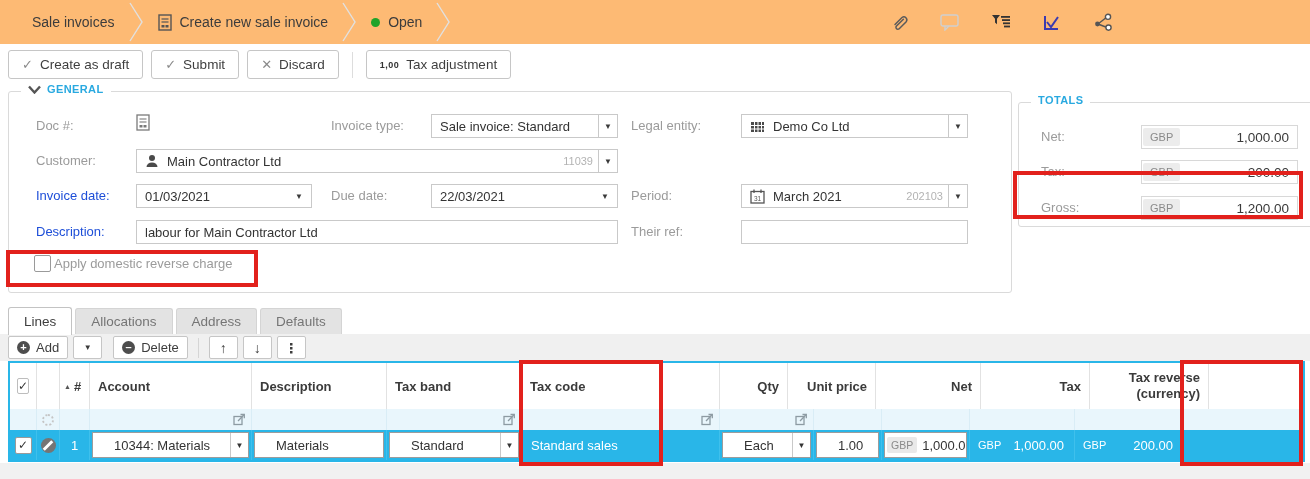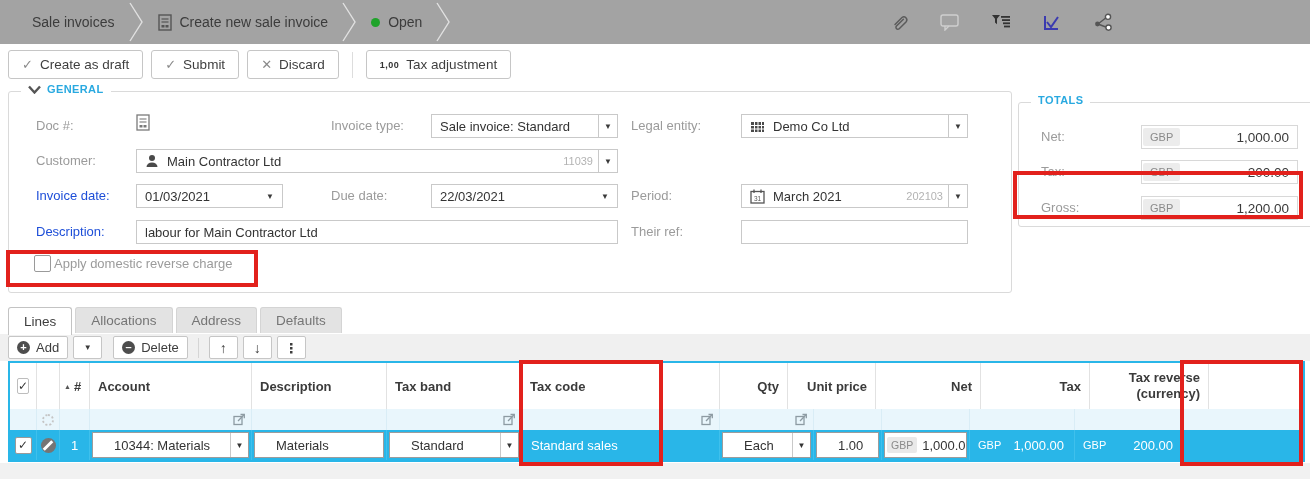--- a/index.html
+++ b/index.html
@@ -1,21 +1,21 @@
 <!DOCTYPE html>
 <html><head>
 <meta charset="utf-8">
 <style>
 *{margin:0;padding:0;box-sizing:border-box}
 html,body{background:#fff}
 body{width:1310px;height:479px;position:relative;overflow:hidden;
   font-family:"Liberation Sans","DejaVu Sans",sans-serif;font-size:13px;color:#444}
 
 
-.crumbbar{position:absolute;top:0;left:0;width:1310px;height:44px;display:flex;align-items:center;padding-left:18px;background:#a3a3a3}
+.crumbbar{position:absolute;top:0;left:0;width:1310px;height:44px;display:flex;align-items:center;padding-left:18px;background:#fdba74}
 .crumb{display:flex;align-items:center;gap:8px;font-size:14px;color:#3c3c3c;padding:0 14px;white-space:nowrap}
 .crumb-sep{height:40px;display:flex;align-items:center}
 .greendot{width:9px;height:9px;border-radius:50%;background:#1fa32a}
 .hdricons{position:absolute;top:0;left:888px;height:44px;display:flex;align-items:center;gap:29px}
 .hicon{width:22px;height:22px;display:flex;align-items:center;justify-content:center;cursor:pointer}
 
 
 .btnbar{position:absolute;top:50px;left:8px;display:flex;align-items:center;gap:8px}
 .btn{height:29px;background:#fff;border:1px solid #c6c6c6;border-radius:3px;display:flex;align-items:center;gap:7px;padding:0 13px;color:#3f3f3f;font-size:13.5px;cursor:pointer}
 .bic{color:#8a8a8a;font-size:13px}
@@ -40,21 +40,21 @@
 .gbp-badge{background:#ececec;color:#8a8a8a;font-size:11px;padding:3px 7px;margin:1px 0 1px 1px;border-radius:2px}
 .totval{flex:1;text-align:right;padding-right:8px;color:#3a3a3a;font-size:13.5px}
 
 
 .cb{width:17px;height:17px;background:#fff;border:1px solid #9a9a9a;border-radius:2px;display:flex;align-items:center;justify-content:center;color:#333;font-size:12px;font-weight:bold}
 
 
 .redbox{position:absolute;border:4px solid #e2211c;z-index:40;pointer-events:none;background:transparent}
 
 
-.tabs{position:absolute;top:307px;left:8px;display:flex;gap:3px;align-items:flex-start;z-index:2}
+.tabs{position:absolute;top:307px;left:8px;display:flex;gap:3px;align-items:center;z-index:2}
 .tab{height:26px;padding:0 15px;display:flex;align-items:center;background:#e3e3e3;border:1px solid #d4d4d4;border-bottom:none;border-radius:3px 3px 0 0;color:#757575;font-size:13.5px;cursor:pointer}
 .tab.active{background:#fff;border-color:#c3c3c3;color:#3e3e3e;height:28px;z-index:3}
 
 
 .gridbar{position:absolute;top:334px;left:0;width:1310px;height:27px;background:#f0f0f0;display:flex;align-items:center;gap:5px;padding-left:8px;z-index:1}
 .gbtn{height:23px;background:#fff;border:1px solid #c6c6c6;border-radius:2px;display:flex;align-items:center;gap:6px;padding:0 8px;color:#3d3d3d;font-size:13px;cursor:pointer}
 .gbtn.icononly{width:29px;justify-content:center;padding:0}
 .cicon{width:13px;height:13px;border-radius:50%;background:#4d4d4d;color:#fff;font-size:11px;line-height:12px;text-align:center;font-weight:bold}
 .gsep{width:1px;height:20px;background:#d5d5d5;margin:0 5px}
 .smallarrow{font-size:8px;color:#3a3a3a}
@@ -233,21 +233,21 @@
           <circle cx="7" cy="4" r="3" fill="#4a4a4a"></circle>
           <path d="M1.5 13 a5.5 4.5 0 0 1 11 0 z" fill="#4a4a4a"></path>
         </svg>
     </span>
     <span class="val">Main Contractor Ltd</span>
     <span class="code">11039</span>
     <span class="arrowseg">▼</span>
   </div>
 
   <span class="flabel blue" style="left:27px;top:96px">Invoice date:</span>
-  <div class="fld" style="left:127px;top:92px;width:147px">
+  <div class="fld" style="left:127px;top:92px;width:176px">
     <span class="val">01/03/2021</span>
     <span class="arrowplain">▼</span>
   </div>
   <span class="flabel" style="left:322px;top:96px">Due date:</span>
   <div class="fld" style="left:422px;top:92px;width:187px">
     <span class="val">22/03/2021</span>
     <span class="arrowplain">▼</span>
   </div>
   <span class="flabel" style="left:622px;top:96px">Period:</span>
   <div class="fld" style="left:732px;top:92px;width:227px">

